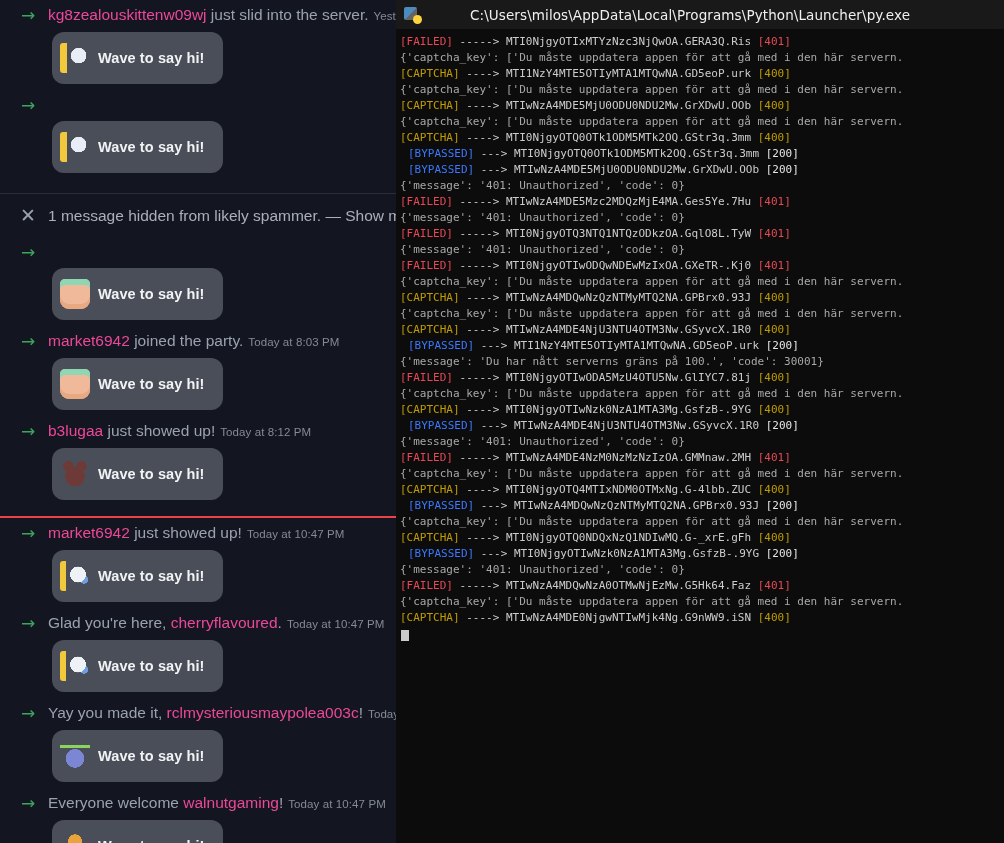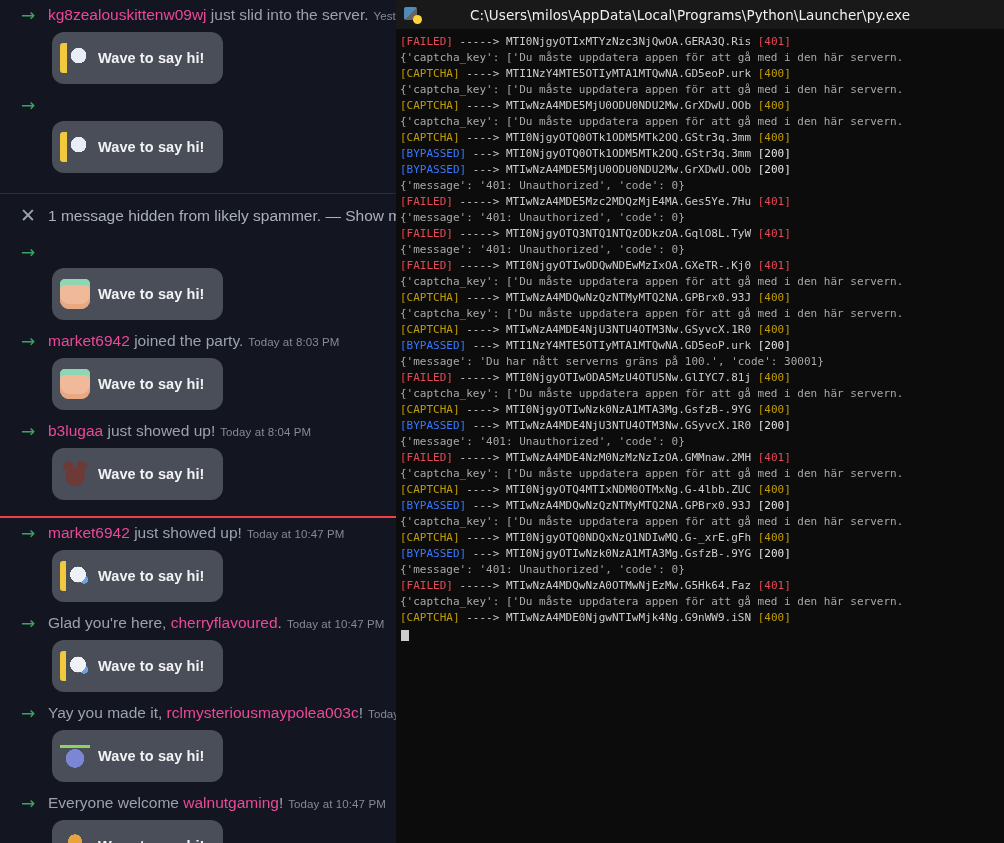--- a/index.html
+++ b/index.html
@@ -133,21 +133,21 @@
   }
   .term-body {
     padding: 4px 0 0 4px;
     font-family: "DejaVu Sans Mono", monospace;
     font-size: 11px; line-height: 16px;
     white-space: pre;
   }
   .term-line { white-space: pre; height: 16px; overflow: hidden; }
   .c-failed   { color: #e74856; }
   .c-captcha  { color: #c19c00; }
-  .c-bypassed { color: #3b78ff; }
+  .c-bypassed { color: #3b78ff; margin-left: 8px; }
   .c-code401  { color: #e74856; }
   .c-code400  { color: #c19c00; text-align: center; }
   .c-code200  { color: #e5e5e5; }
   .c-tok      { color: #cccccc; }
   .c-arrow    { color: #cccccc; }
   .c-json     { color: #a8a8a8; }
   .term-cursor {
     display: inline-block; width: 8px; height: 11px;
     background: #cccccc; margin-top: 4px; margin-left: 1px;
   }
@@ -198,21 +198,21 @@
             <span class="sys-text"><span class="uname">market6942</span> joined the party.<span class="ts">Today at 8:03 PM</span></span>
           </div>
           <div class="wave-wrap"><button class="wave-btn">
               <span class="wave-emoji em-toast"></span>
               <span class="wave-label">Wave to say hi!</span>
             </button></div>
         </div>
         <div class="sysmsg">
           <div class="row">
             <span class="arrow">→</span>
-            <span class="sys-text"><span class="uname">b3lugaa</span> just showed up!<span class="ts">Today at 8:04 PM</span></span>
+            <span class="sys-text"><span class="uname">b3lugaa</span> just showed up!<span class="ts">Today at 8:12 PM</span></span>
           </div>
           <div class="wave-wrap"><button class="wave-btn">
               <span class="wave-emoji em-bear"></span>
               <span class="wave-label">Wave to say hi!</span>
             </button></div>
         </div>
         <div class="divider-red"></div>
         <div class="sysmsg">
           <div class="row">
             <span class="arrow">→</span>

